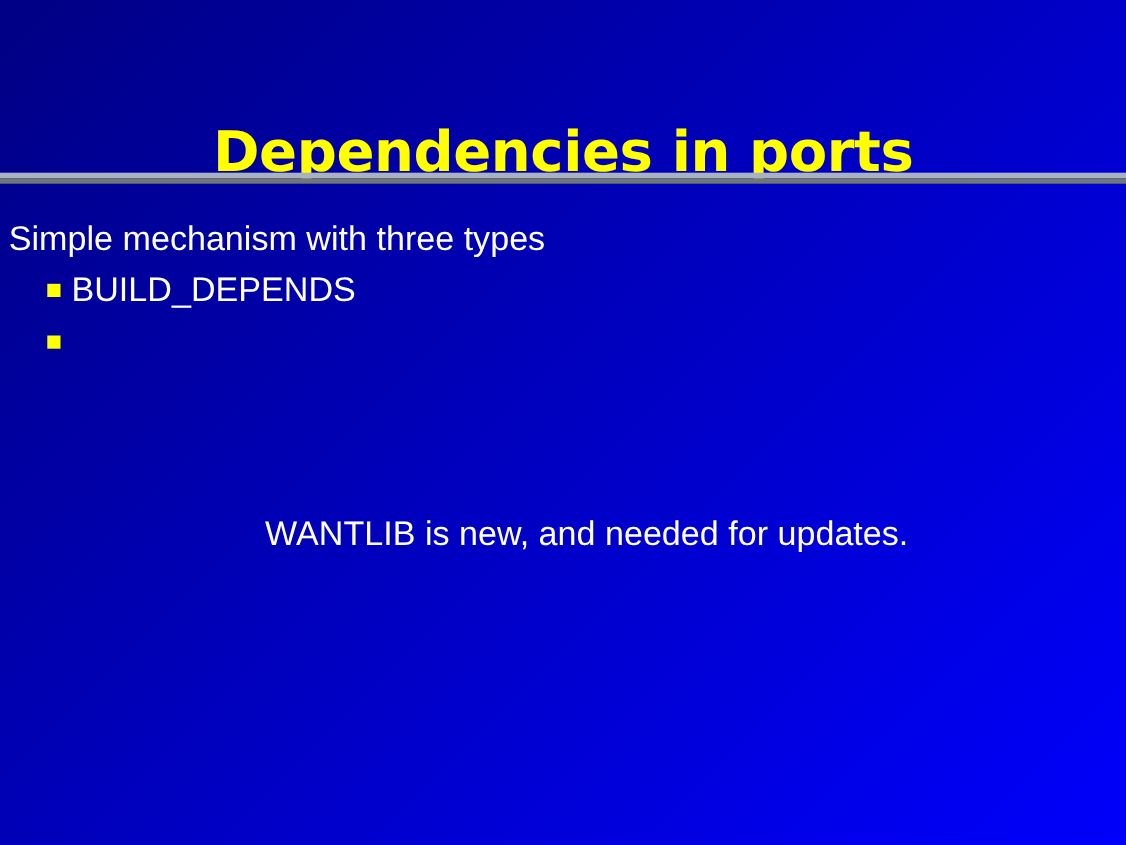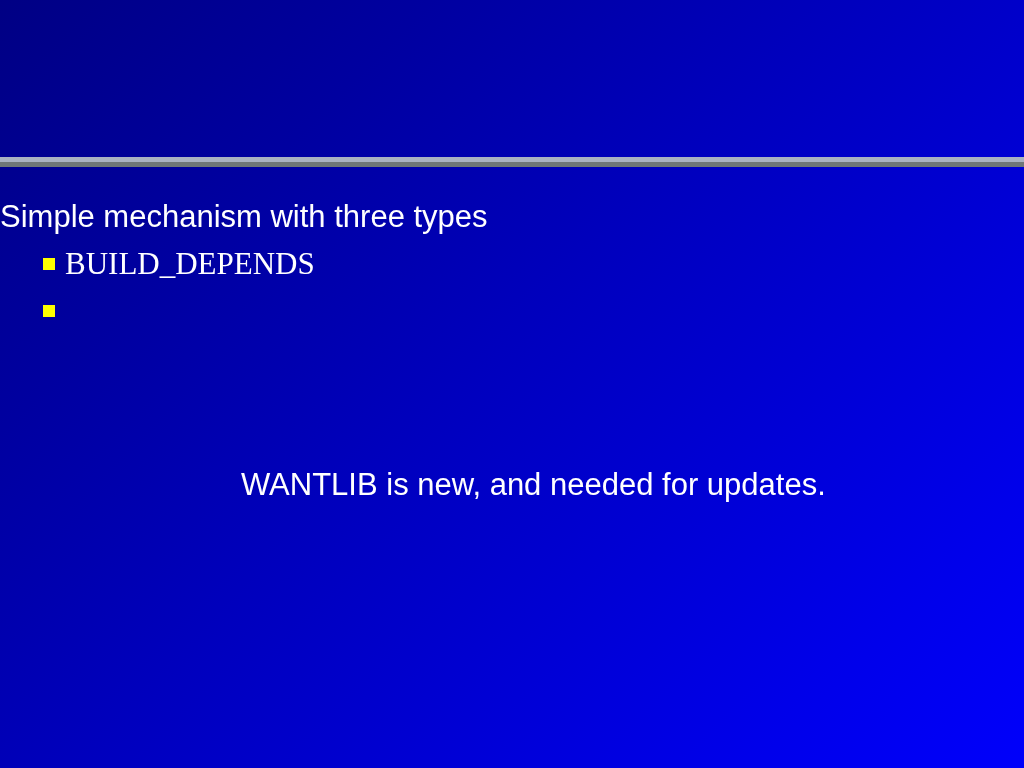--- a/index.html
+++ b/index.html
@@ -69,32 +69,31 @@
   
   #body-area {
     position: absolute;
     left: 0;
     top: 198px;
     width: 1024px;
   }
 
   #lead-line {
     margin: 0;
-    padding-left: 0;
+    padding-left: 8px;
     font-size: 31px;
     color: #ffffff;
     line-height: 38px;
     white-space: nowrap;
   }
 
   #bullet-list {
     list-style: none;
     margin: 4px 0 0 0;
     padding: 0;
-    font-family: Liberation Serif, serif;
   }
 
   #bullet-list li {
     position: relative;
     padding-left: 65px;
     height: 47px;
     line-height: 47px;
     font-size: 31px;
     color: #ffffff;
     white-space: nowrap;
@@ -123,20 +122,23 @@
     color: #ffffff;
     line-height: 38px;
     white-space: nowrap;
   }
 </style>
 </head>
 <body>
 
 <div id="slide">
 
+  <div id="title-area">
+    <h1 id="slide-title">Dependencies in ports</h1>
+  </div>
 
   <div id="title-divider">
     <div class="band-light"></div>
     <div class="band-dark"></div>
   </div>
 
   <div id="body-area">
 
     <p id="lead-line">Simple mechanism with three types</p>
 

